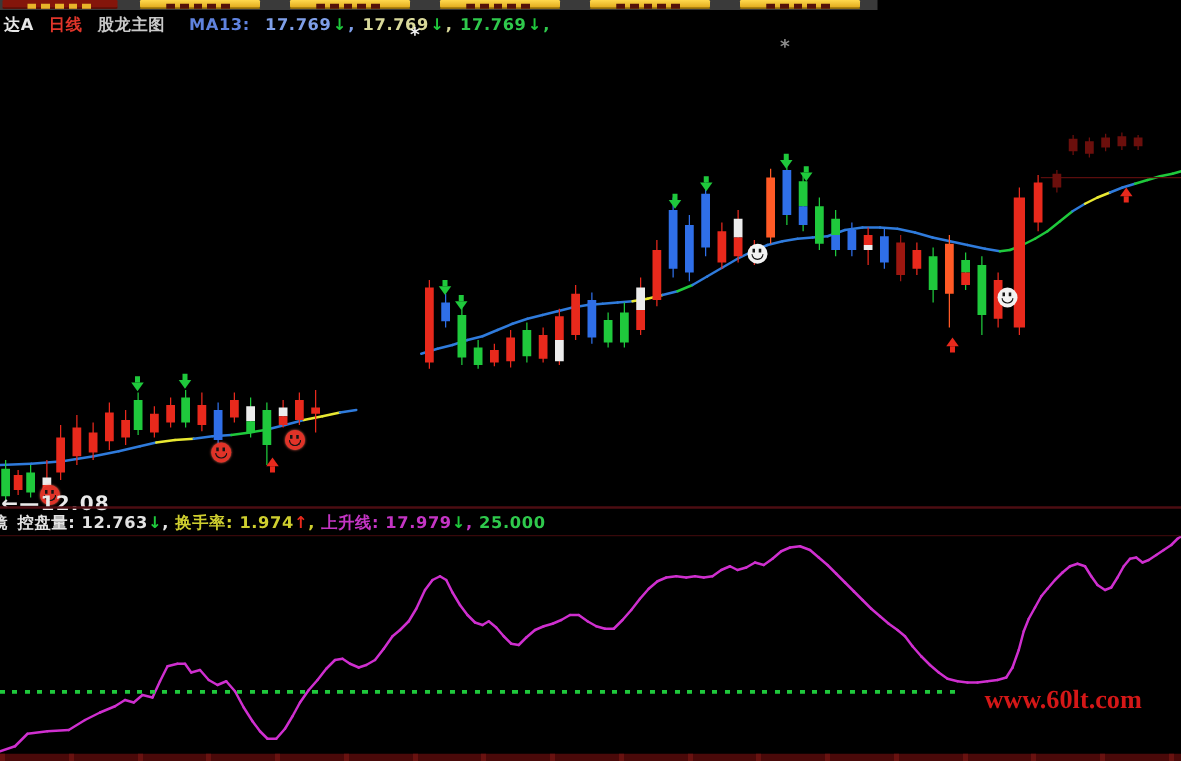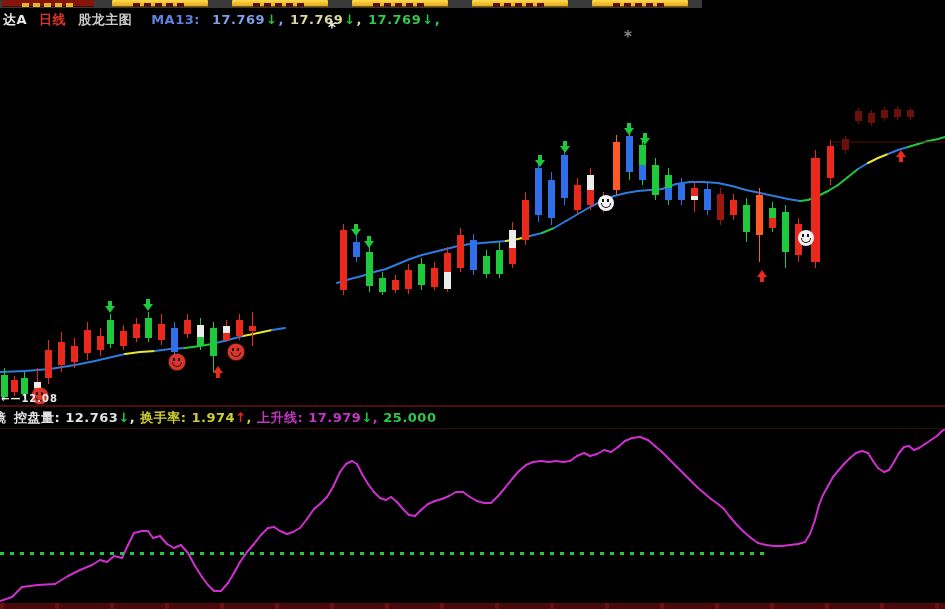--- a/index.html
+++ b/index.html
@@ -34,21 +34,21 @@
   .smiley .m{position:absolute;left:3px;top:8px;width:8px;height:4px;border:1px solid #141414;
              border-top:none;border-radius:0 0 8px 8px;}
   .arrow{position:absolute;width:0;height:0;border:5px solid transparent;}
   .arrow.up{border-bottom:7px solid #e8291c;}
   .arrow.up .st{position:absolute;left:-2px;top:7px;width:4px;height:5px;background:#e8291c;}
   .arrow.down{border-top:7px solid #1fc93c;}
   .arrow.down .st{position:absolute;left:-2px;top:-12px;width:4px;height:5px;background:#1fc93c;}
   .star{position:absolute;color:#efefef;font-size:15px;font-weight:bold;line-height:8px;}
   .star.dim{color:#8a8a8a;}
   
-  #chart-anno{position:absolute;color:#e9e9e9;font-size:10px;font-weight:bold;letter-spacing:1px;}
+  #chart-anno{position:absolute;color:#e9e9e9;font-size:16px;font-weight:bold;letter-spacing:1px;}
   
   .sep1{position:absolute;left:0;width:945px;height:2px;background:#4c0d12;}
   .sep2{position:absolute;left:0;width:945px;height:1px;background:#37080a;}
   
   #ind-row{position:absolute;left:0;top:409px;height:19px;font-size:13px;font-weight:bold;
            white-space:nowrap;letter-spacing:0.5px;overflow:hidden;width:945px;}
   #ind-prefix{position:absolute;left:-7px;top:0;color:#dedede;}
   #ind-items{position:absolute;left:14px;top:0;}
   
   #dotline{position:absolute;left:0;top:552px;width:766px;height:3px;
@@ -656,15 +656,16 @@
 
   <div class="sep2" style="top:428px;"></div>
 
   <div id="indicator-pane" class="abs" style="left:0;top:429px;width:945px;height:174px;"></div>
 
   <div id="dotline"></div>
 
   <div id="bottomband"></div>
 
   <div id="watermark">
+    <div id="wm2">www.60lt.com</div>
   </div>
 
 </div>
 
 </body></html>

